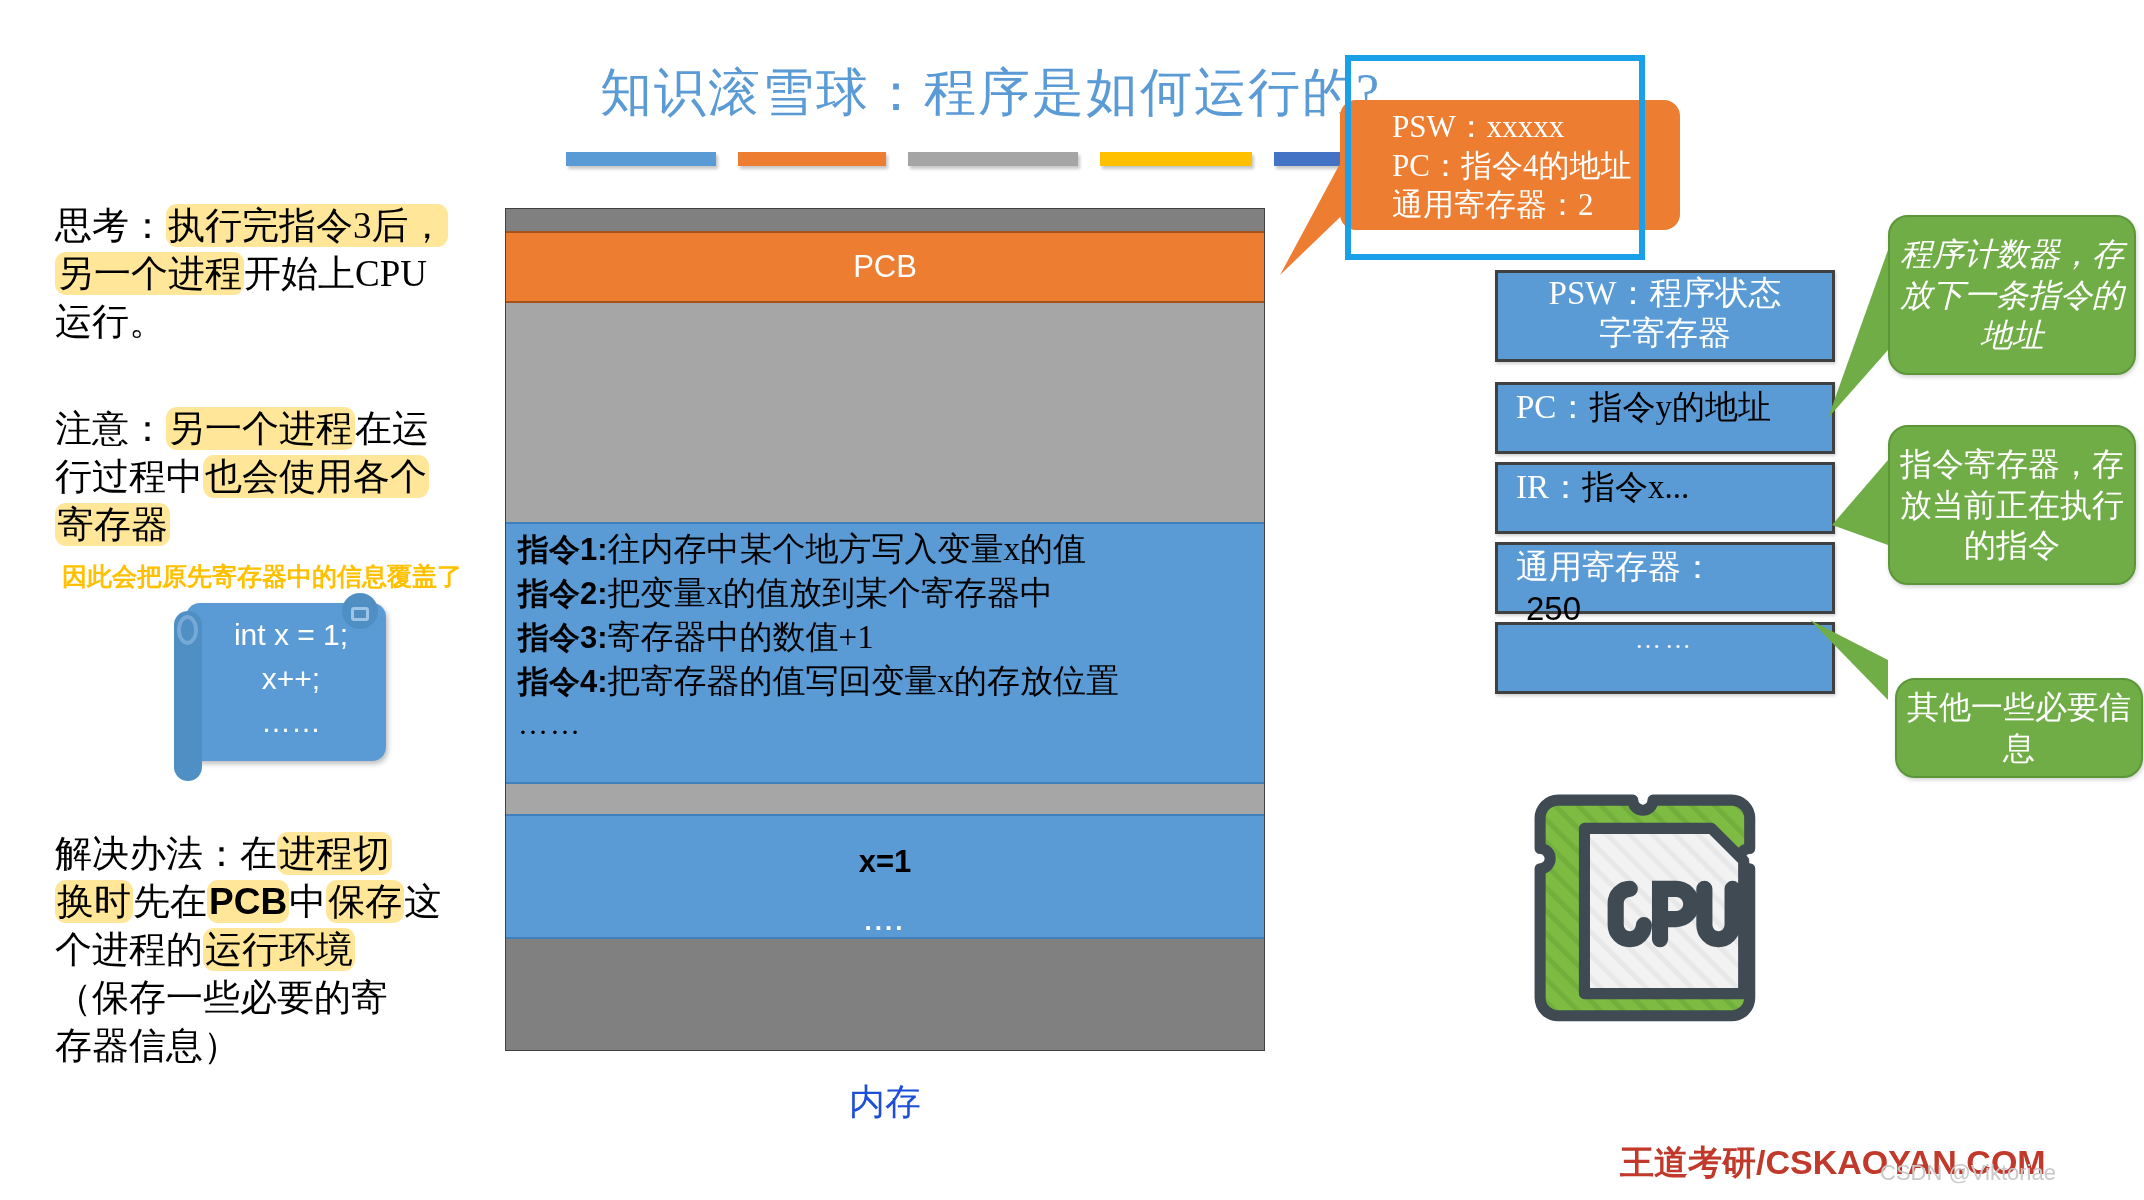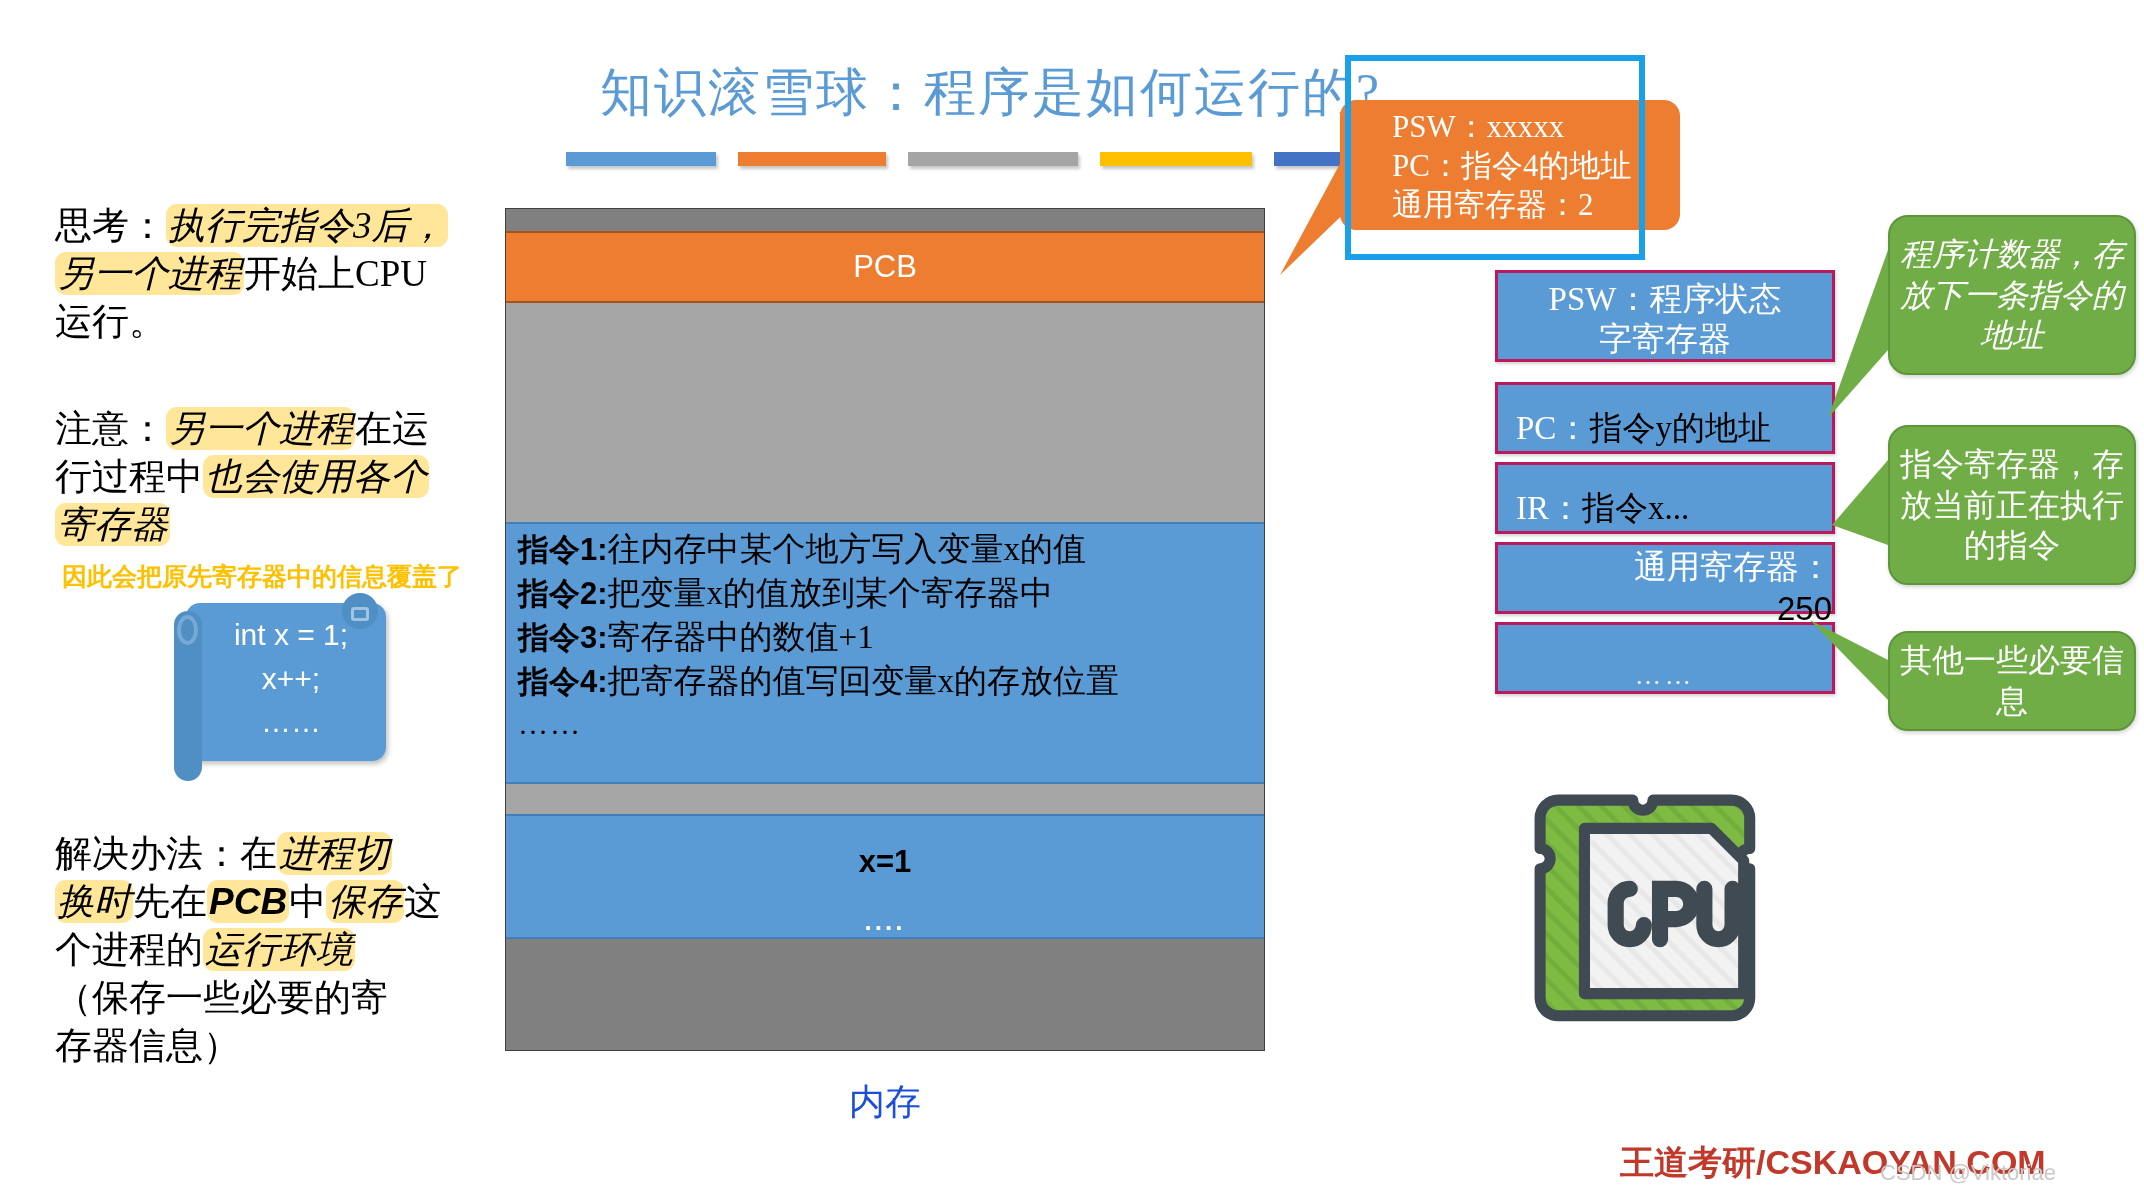--- a/index.html
+++ b/index.html
@@ -30,21 +30,21 @@
 
   
   .lefttext{
     position:absolute;
     font-family:"Liberation Serif","DejaVu Serif",serif;
     font-size:37px;color:#000;line-height:1.30;
   }
   #think-block{left:55px;top:202px;width:420px;}
   #note-block{left:55px;top:405px;width:420px;}
   #solve-block{left:55px;top:830px;width:420px;}
-  .hl{background:#ffe699;border-radius:11px;padding:1px 2px;font-style:italic;}
+  .hl{background:#ffe699;border-radius:11px;padding:1px 2px;}
   .bold{font-weight:bold;font-family:"Liberation Sans",sans-serif;}
 
   .yellow-note{
     position:absolute;left:62px;top:560px;
     font-size:25px;color:#ffc000;font-weight:bold;
     font-family:"Liberation Sans",sans-serif;white-space:nowrap;
     z-index:6;
   }
 
   
@@ -121,23 +121,23 @@
     position:absolute;left:0;top:0;width:420px;height:260px;z-index:8;pointer-events:none;
   }
   .blue-frame{
     position:absolute;left:1345px;top:55px;width:300px;height:205px;
     border:6px solid #19a0e8;box-sizing:border-box;z-index:10;
   }
 
   
   .regbox{
     position:absolute;left:1495px;width:340px;
-    background:#5b9bd5;border:3px solid #be185d;box-sizing:border-box;
+    background:#5b9bd5;border:3px solid #404040;box-sizing:border-box;
     color:#ffffff;font-family:"Liberation Serif","DejaVu Serif",serif;
-    font-size:33px;display:flex;align-items:flex-end;
+    font-size:33px;display:flex;align-items:flex-start;
     box-shadow:1px 2px 3px rgba(0,0,0,.18);
   }
   #reg-psw{top:270px;height:92px;justify-content:center;text-align:center;line-height:1.22;}
   #reg-pc {top:382px;height:72px;padding-left:18px;}
   #reg-ir {top:462px;height:72px;padding-left:18px;}
   #reg-gp {top:542px;height:72px;padding-left:18px;flex-direction:column;}
   #reg-etc{top:622px;height:72px;justify-content:center;}
   .regbox .dark{color:#000;}
   .regbox .ell{letter-spacing:4px;font-size:26px;}
 
@@ -145,21 +145,21 @@
   .greenbox{
     position:absolute;left:1888px;width:248px;
     background:#70ad47;border:2px solid #5c9639;border-radius:20px;box-sizing:border-box;
     color:#ffffff;font-family:"Liberation Serif","DejaVu Serif",serif;
     font-size:32px;line-height:1.28;text-align:center;
     display:flex;align-items:center;justify-content:center;
     box-shadow:1px 2px 4px rgba(0,0,0,.18);
   }
   #green-pc {top:215px;height:160px;font-style:italic;}
   #green-ir {top:425px;height:160px;}
-  #green-etc{top:631px;height:100px;}
+  #green-etc{top:678px;height:100px;margin-left:7px;}
   .green-tail{position:absolute;left:0;top:0;width:2144px;height:1200px;pointer-events:none;z-index:2;}
 
   
   .cpu-icon{position:absolute;left:1528px;top:782px;width:258px;height:258px;}
 
   
   .brand{
     position:absolute;left:1620px;top:1140px;
     font-family:"Liberation Sans",sans-serif;font-size:34px;font-weight:bold;
     color:#c0392b;white-space:nowrap;letter-spacing:0px;

